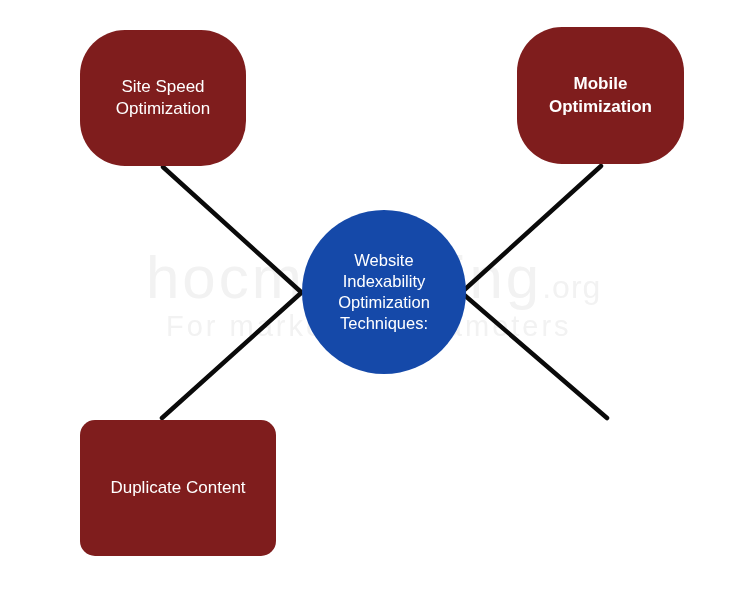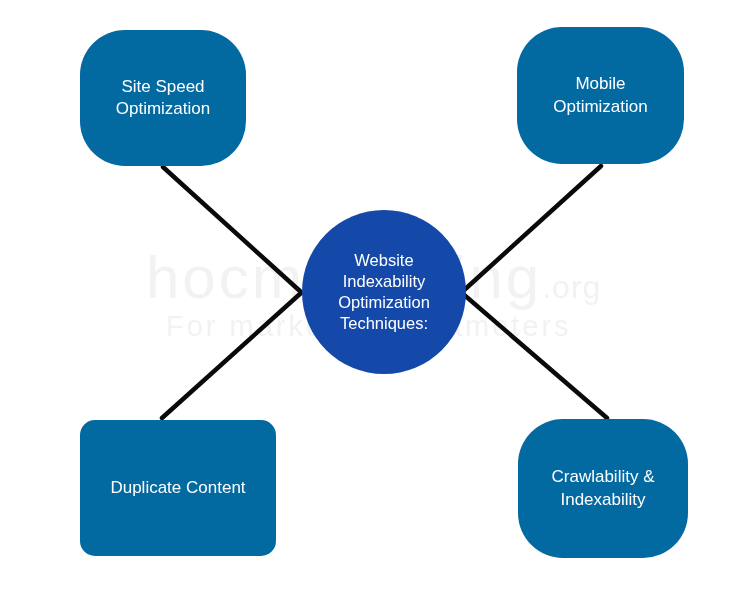--- a/index.html
+++ b/index.html
@@ -48,34 +48,34 @@
   .connectors {
     position: absolute;
     left: 0; top: 0;
     width: 750px; height: 600px;
     z-index: 2;
   }
 
   
   .node {
     position: absolute;
-    background: #0369a1;
+    background: #7f1d1d;
     border-radius: 45px;
     color: #ffffff;
     display: flex;
     align-items: center;
     justify-content: center;
     text-align: center;
     font-size: 17px;
     line-height: 1.32;
     z-index: 3;
     white-space: pre-line;
   }
   .node-top-left     { left: 80px;  top: 30px;  width: 166px; height: 136px; }
-  .node-top-right    { left: 517px; top: 27px;  width: 167px; height: 137px; }
+  .node-top-right    { left: 517px; top: 27px;  width: 167px; height: 137px; font-weight: bold; }
   .node-bottom-left  { left: 80px;  top: 420px; width: 196px; height: 136px; border-radius: 15px; }
   .node-bottom-right { left: 518px; top: 419px; width: 170px; height: 139px; }
 
   .center-node {
     position: absolute;
     left: 302px; top: 210px;
     width: 164px; height: 164px;
     border-radius: 50%;
     background: #1549a9;
     color: #ffffff;
@@ -107,21 +107,19 @@
   </svg>
 
   <div class="node node-top-left">Site Speed
 Optimization</div>
 
   <div class="node node-top-right">Mobile
 Optimization</div>
 
   <div class="node node-bottom-left">Duplicate Content</div>
 
-  <div class="node node-bottom-right">Crawlability &amp;
-Indexability</div>
 
   <div class="center-node">Website
 Indexability
 Optimization
 Techniques:</div>
 
 </div>
 
 </body></html>

